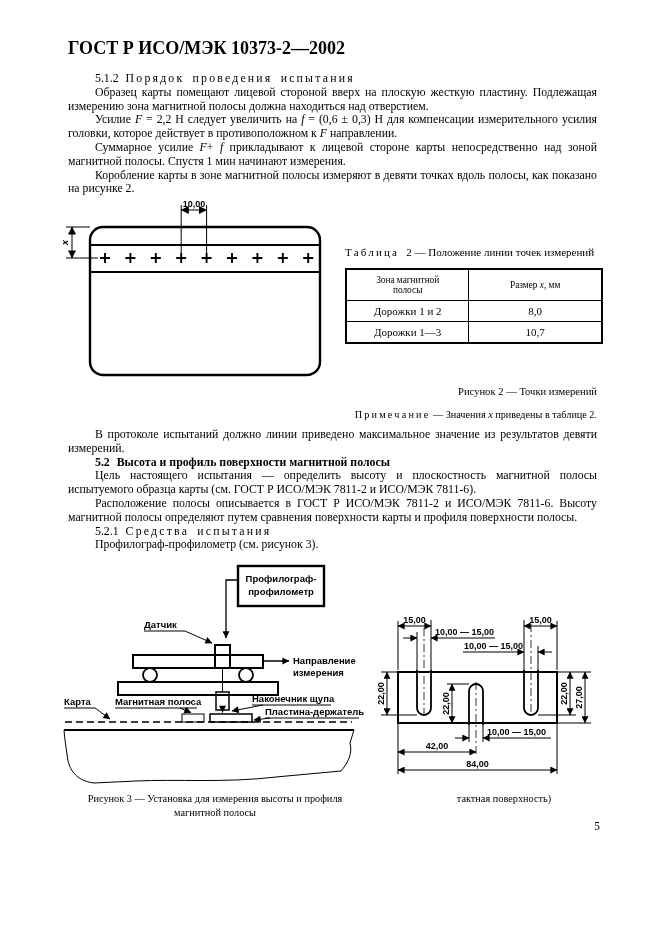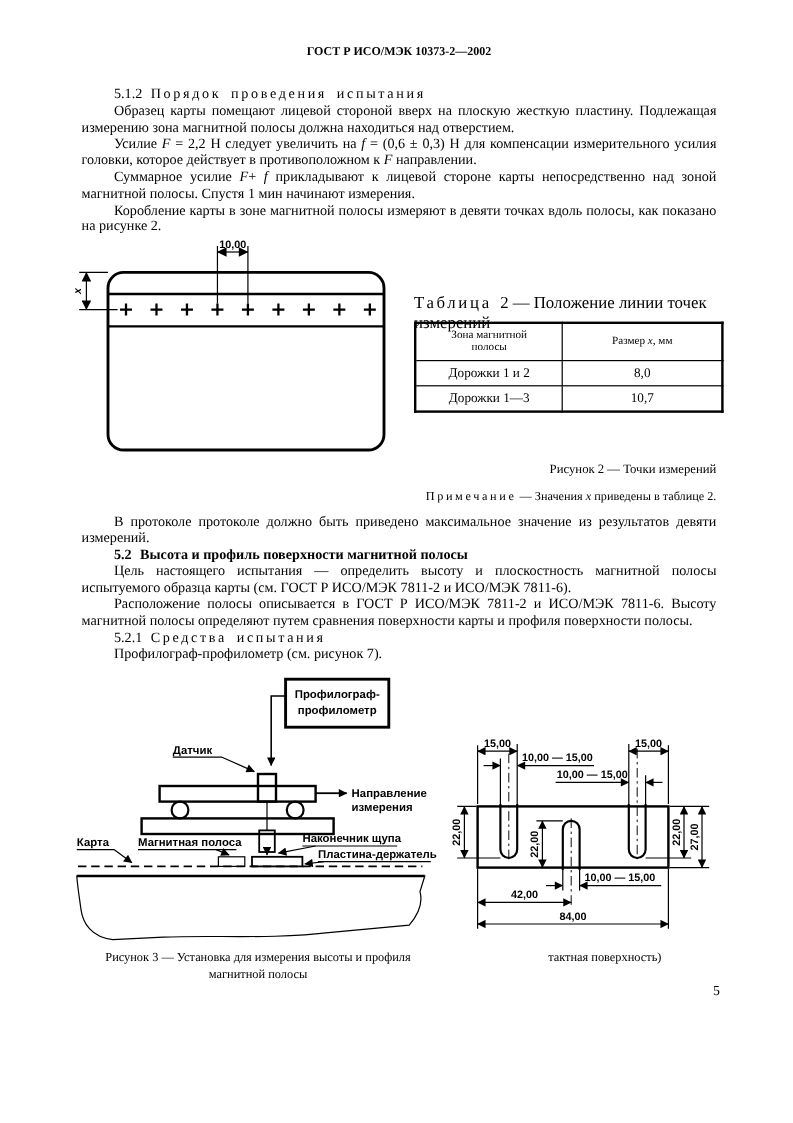--- a/index.html
+++ b/index.html
@@ -1,29 +1,29 @@
 <!DOCTYPE html>
 <html><head>
 <meta charset="utf-8">
 <style>
   html,body{margin:0;padding:0;background:#fff;}
   .page{position:relative;width:661px;height:936px;background:#fff;color:#000;
         font-family:"Liberation Serif","DejaVu Serif",serif;overflow:hidden;}
-  .doc-header{position:absolute;top:38px;left:68px;width:529px;text-align:center;
-        font-weight:bold;font-size:10px;}
+  .doc-header{position:absolute;top:38px;left:68px;width:529px;text-align:left;
+        font-weight:bold;font-size:18px;}
   .tb{position:absolute;left:68px;width:529px;font-size:11.8px;line-height:13.8px;
         text-align:justify;}
   .tb p{margin:0;text-indent:27px;}
   .tb p.h{text-align:left;}
   .sp{letter-spacing:2.2px;word-spacing:3px;}
   .gap{margin-left:7px;font-family:Liberation Serif, serif;}
   .it{font-style:italic;}
   .bh{font-weight:bold;}
   .centercap{position:absolute;left:68px;width:529px;text-align:right;font-size:10.6px;}
-  .t2cap{position:absolute;left:345px;top:246px;width:262px;font-size:14px;}
+  .t2cap{position:absolute;left:345px;top:246px;width:262px;font-size:11px;}
   .t2{position:absolute;left:345px;top:268px;width:258px;border-collapse:collapse;
         table-layout:fixed;}
   .t2 th,.t2 td{border:1.7px solid #000;text-align:center;vertical-align:middle;}
   .t2{border:2.2px solid #000;}
   .t2 th{font-weight:normal;font-size:9.3px;padding:5px 20px;}
   .t2 td{font-size:11px;padding:4px 2px;}
   .figcap{position:absolute;text-align:center;font-size:10.3px;line-height:13.5px;}
   .pagenum{position:absolute;left:560px;top:820px;width:40px;text-align:right;font-size:11.5px;}
   svg{position:absolute;overflow:visible;}
   svg .ln{stroke:#000;fill:none;}
@@ -94,26 +94,26 @@
         <td>10,7</td>
       </tr>
     </tbody>
   </table>
 
   <div class="centercap" style="top:386px">Рисунок 2 — Точки измерений</div>
 
   <div class="centercap" style="top:409px;font-size:10.2px"><span class="sp">Примечание</span><span> — Значения </span><span class="it">x</span><span> приведены в таблице 2.</span></div>
 
   <div class="tb" style="top:428px">
-    <p>В протоколе протоколе должно быть приведено максимальное значение из результатов девяти измерений.</p>
+    <p>В протоколе испытаний должно линии приведено максимальное значение из результатов девяти измерений.</p>
     <p class="bh h"><span>5.2</span><span class="gap">Высота и профиль поверхности магнитной полосы</span></p>
     <p>Цель настоящего испытания — определить высоту и плоскостность магнитной полосы испытуемого образца карты (см.  ГОСТ Р ИСО/МЭК 7811-2 и ИСО/МЭК 7811-6).</p>
     <p>Расположение полосы описывается в ГОСТ Р ИСО/МЭК 7811-2 и ИСО/МЭК 7811-6. Высоту магнитной полосы определяют путем сравнения поверхности карты и профиля поверхности полосы.</p>
     <p class="h"><span>5.2.1</span><span class="sp gap">Средства испытания</span></p>
-    <p>Профилограф-профилометр (см. рисунок 7).</p>
+    <p>Профилограф-профилометр (см. рисунок 3).</p>
   </div>
 
   <svg style="left:58px;top:562px" width="312" height="243" viewBox="0 0 312 243">
     <defs>
       <marker id="aw3" viewBox="0 0 10 10" refX="9.5" refY="5" markerWidth="9" markerHeight="7" markerUnits="userSpaceOnUse" orient="auto-start-reverse">
         <path d="M0 0L10 5L0 10z" fill="#000"></path>
       </marker>
       <pattern id="hatchG" width="9" height="9" patternUnits="userSpaceOnUse" patternTransform="rotate(45)">
         <line x1="0" y1="0" x2="0" y2="9" stroke="#000" stroke-width="1"></line>
       </pattern>

